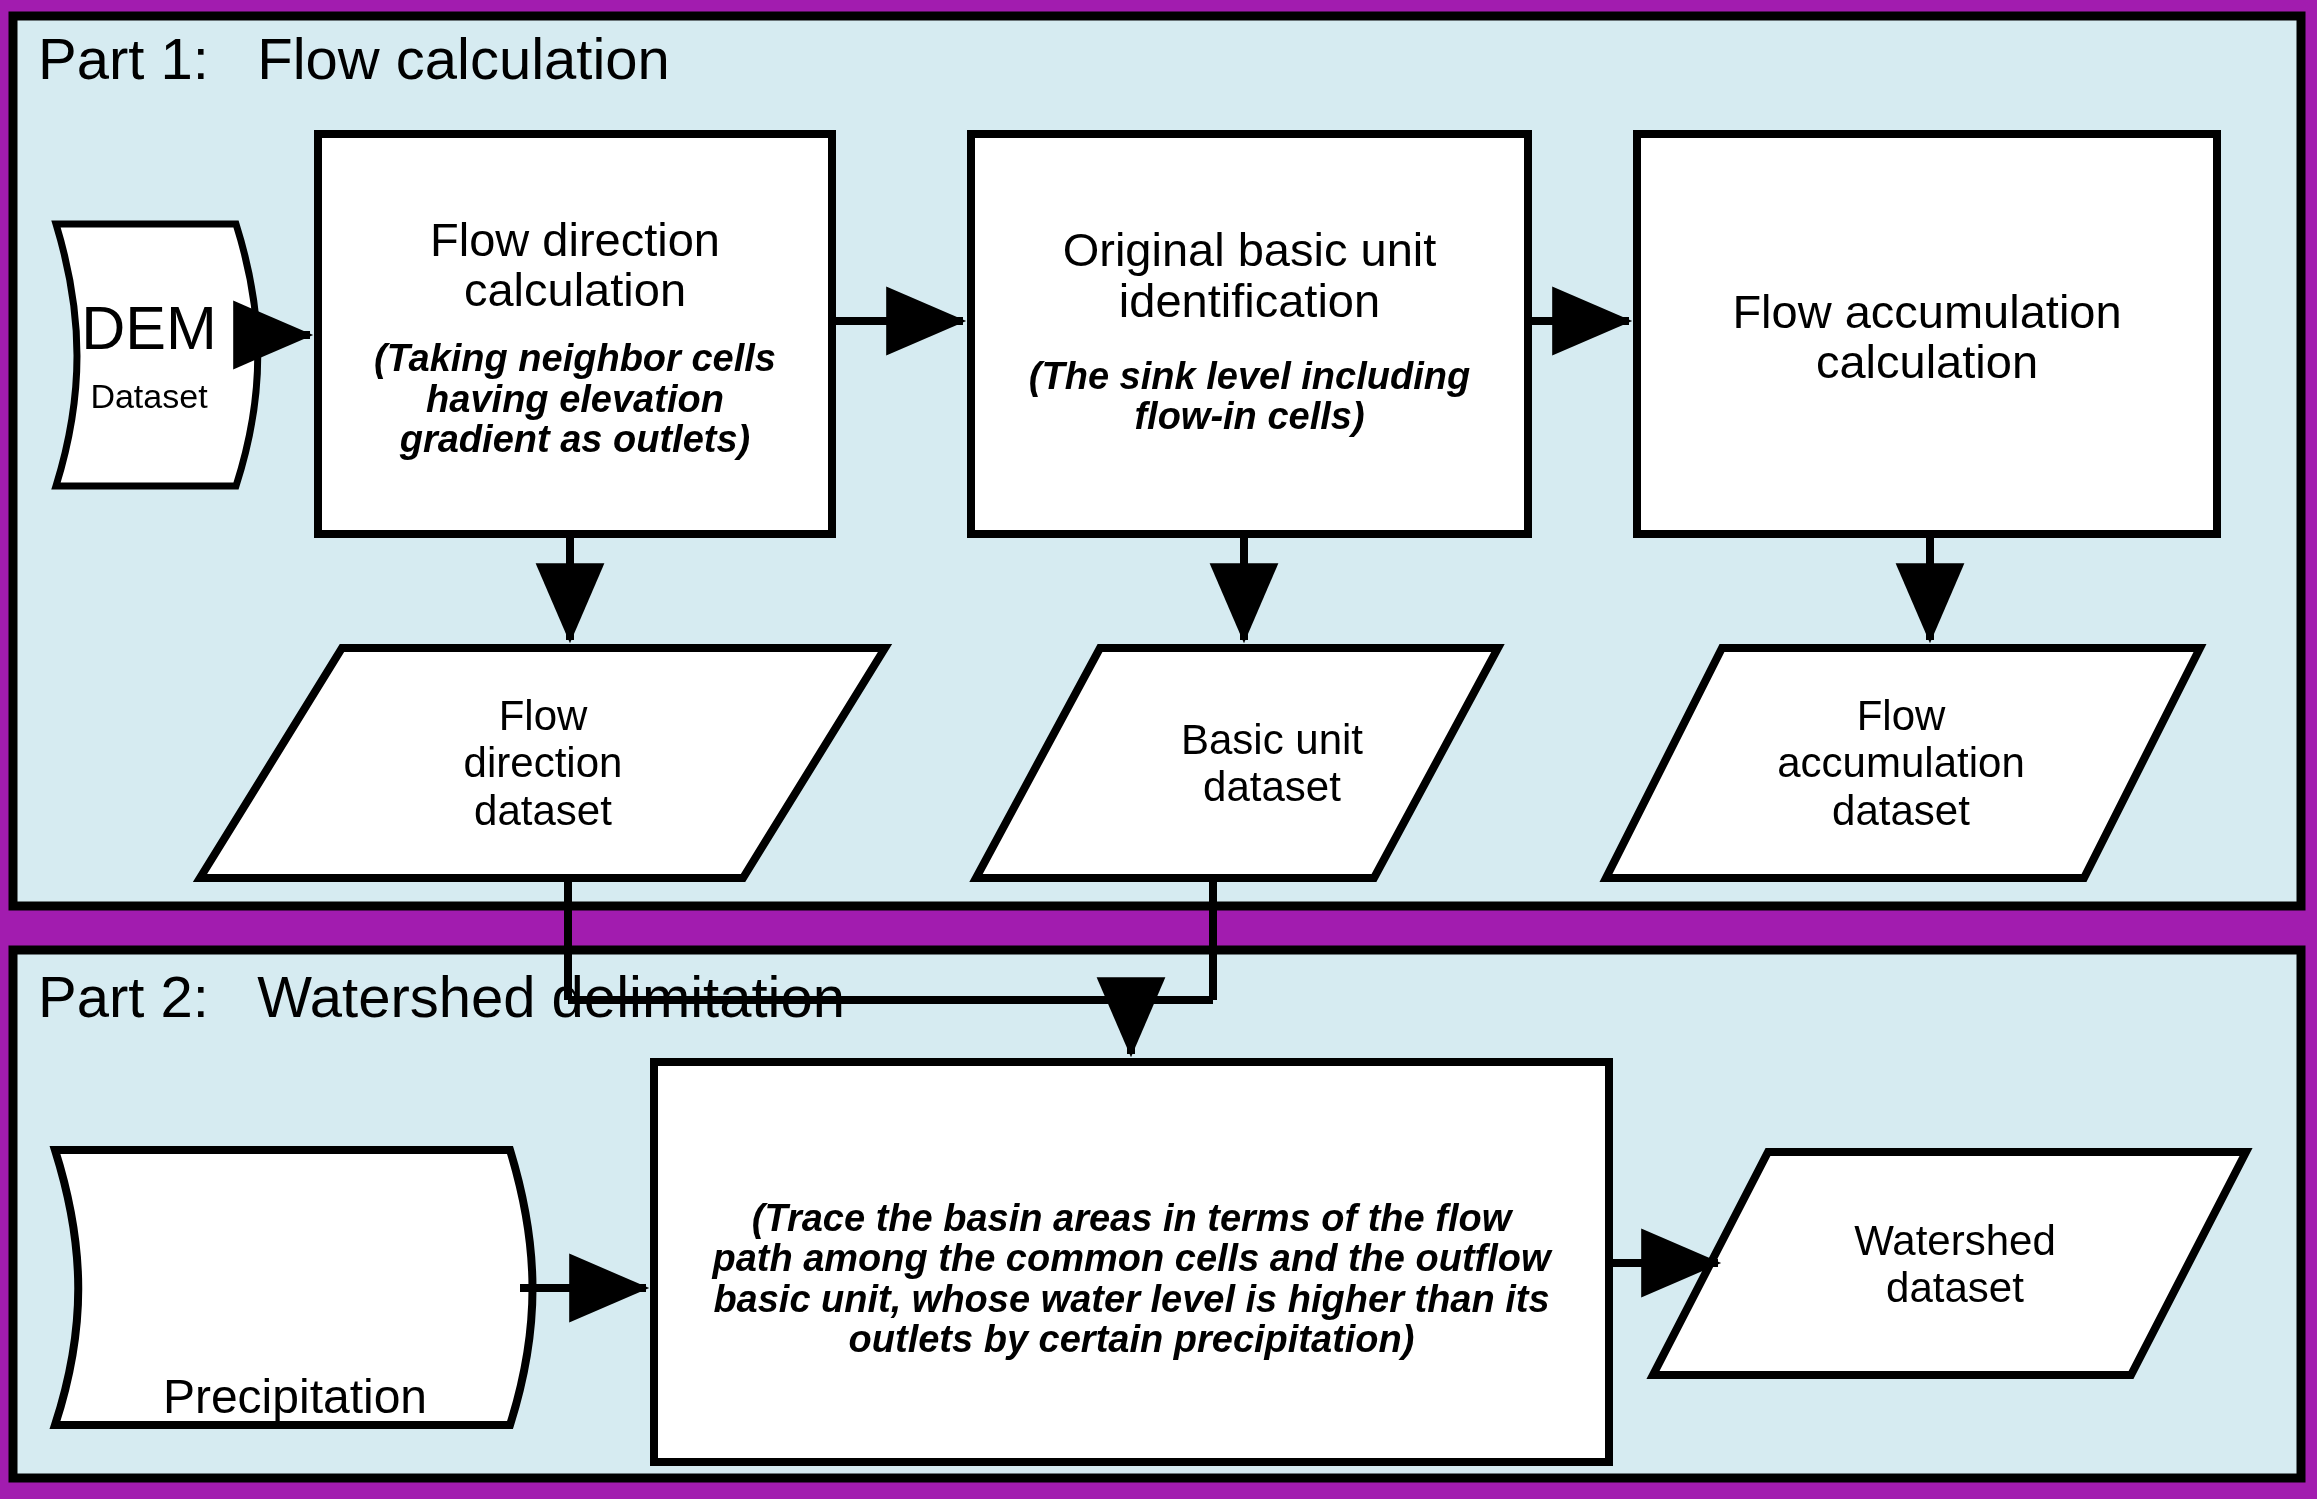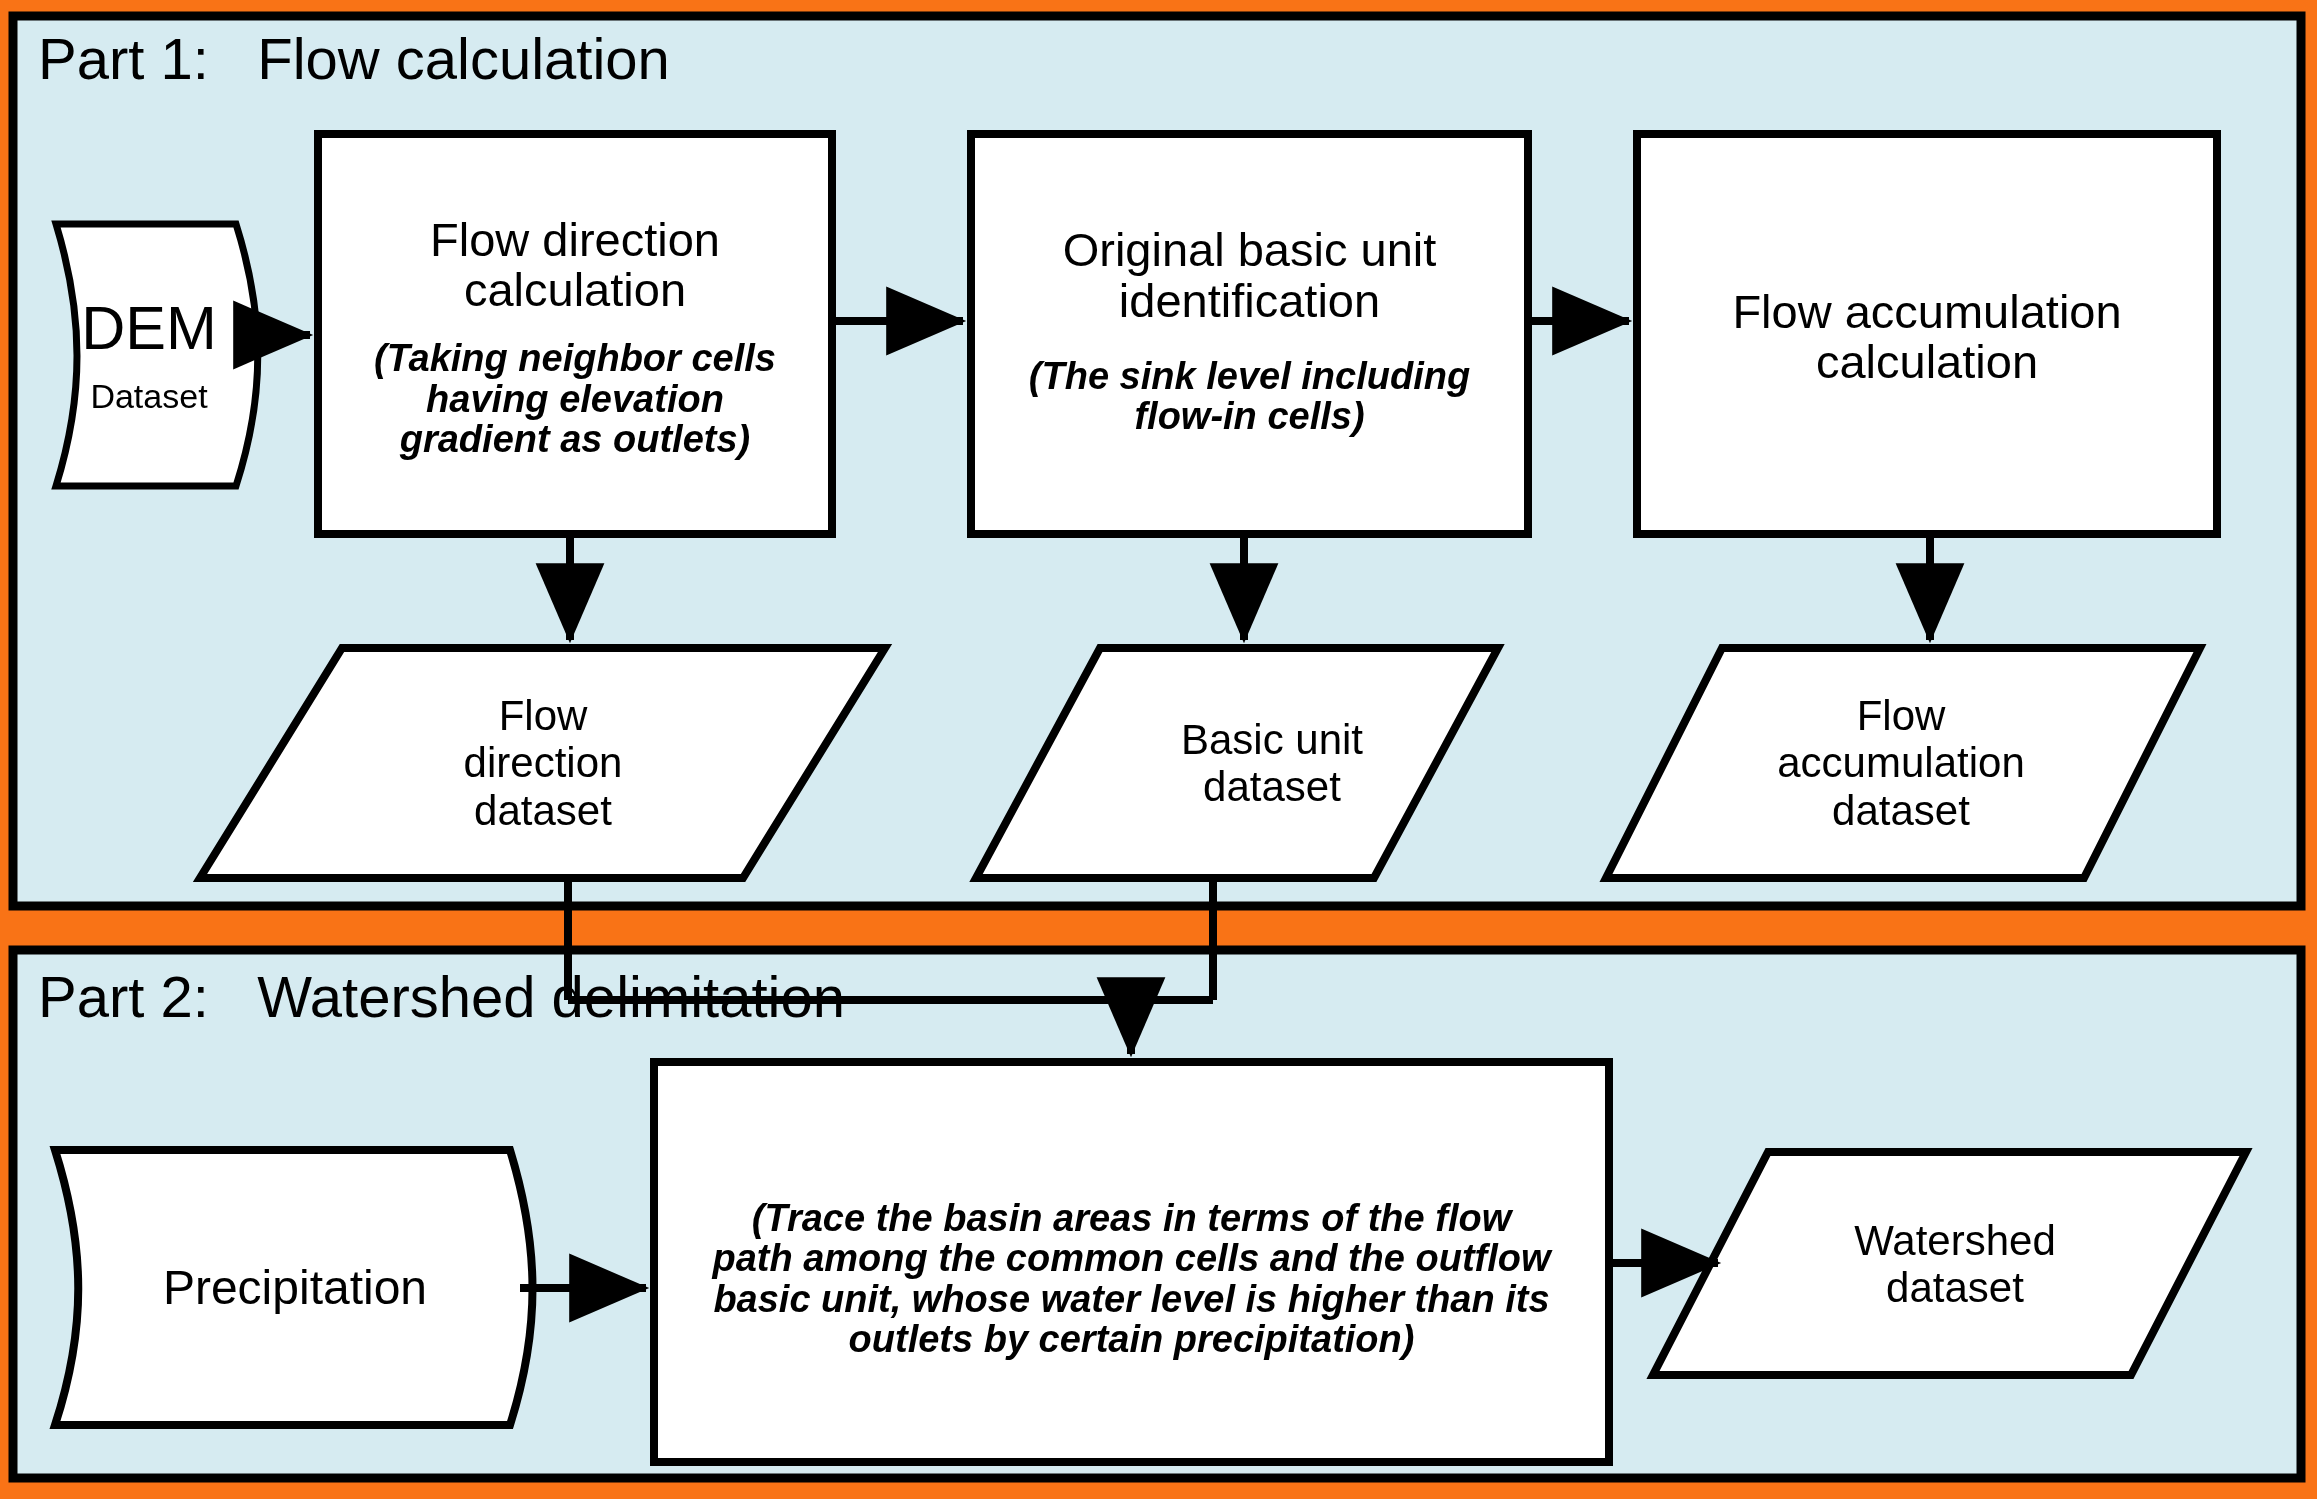--- a/index.html
+++ b/index.html
@@ -7,21 +7,21 @@
     padding: 0;
     background: #ffffff;
   }
   body {
     font-family: "Liberation Sans", sans-serif;
   }
   #canvas {
     position: relative;
     width: 2317px;
     height: 1499px;
-    background: #f97316;
+    background: #a21caf;
     overflow: hidden;
   }
   svg.layer {
     position: absolute;
     left: 0;
     top: 0;
     width: 2317px;
     height: 1499px;
   }
   .panel-title {
@@ -181,21 +181,21 @@
     <div class="t-data">Basic unit
 dataset</div>
   </div>
 
   <div class="nodetext" style="left:1706px; top:652px; width:390px; height:222px;">
     <div class="t-data">Flow
 accumulation
 dataset</div>
   </div>
 
-  <div class="nodetext" style="left:70px; top:1152px; width:450px; height:272px;">
+  <div class="nodetext" style="left:70px; top:1152px; width:450px; height:272px;justify-content:flex-end;">
     <div class="t-precip">Precipitation</div>
   </div>
 
   <div class="nodetext" style="left:654px; top:1076px; width:955px; height:375px;">
     <div class="gap"></div>
     <div class="t-sub">(Trace the basin areas in terms of the flow
 path among the common cells and the outflow
 basic unit, whose water level is higher than its
 outlets by certain precipitation)</div>
   </div>

